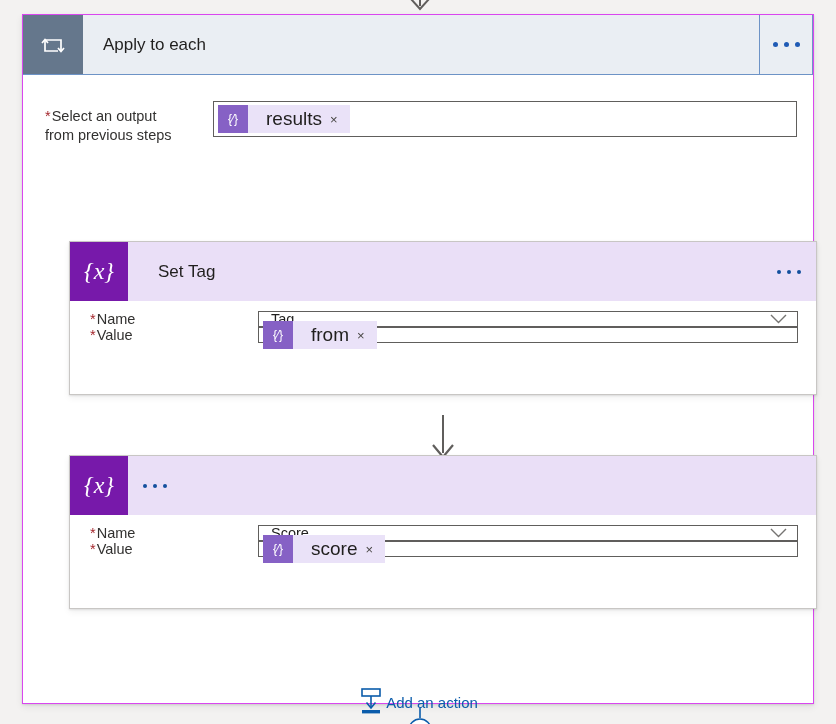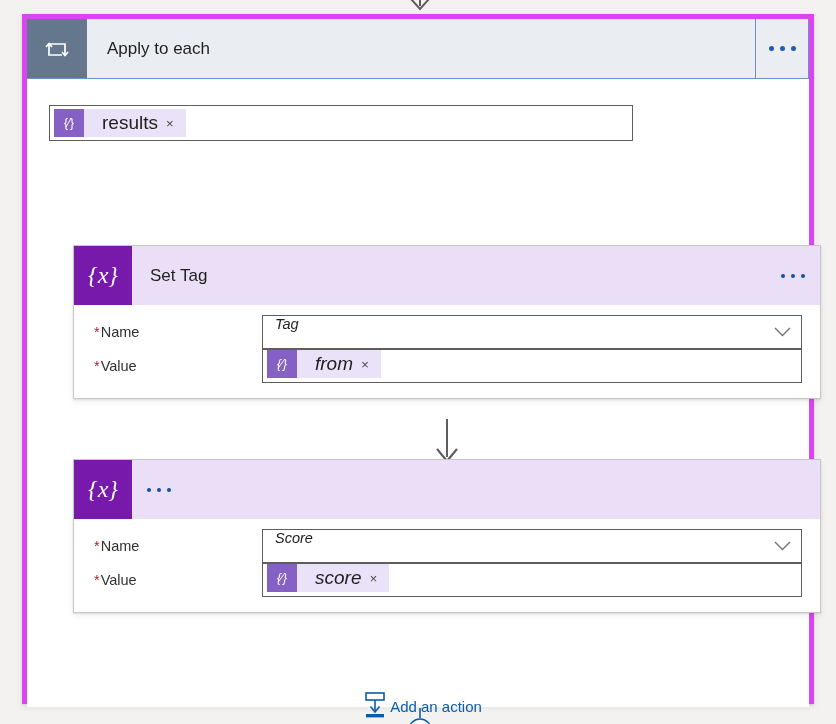--- a/index.html
+++ b/index.html
@@ -31,21 +31,21 @@
   }
 
   
   .scope-card {
     position: absolute;
     left: 22px;
     top: 14px;
     width: 792px;
     height: 690px;
     background: #000000;
-    border: 5px solid #d946ef;
+    border: 1px solid #d946ef;
     box-sizing: border-box;
     box-shadow: 0 0.6px 1.8px rgba(0,0,0,0.10), 0 3px 7px rgba(0,0,0,0.08);
   }
 
   
   .scope-header {
     position: relative;
     height: 60px;
     display: flex;
     align-items: stretch;
@@ -198,21 +198,21 @@
     justify-content: center;
     color: #ffffff;
     font-size: 24px;
     font-family: "Liberation Serif", serif;
     font-style: italic;
   }
   .action-header-title {
     flex: 1;
     display: flex;
     align-items: center;
-    padding-left: 18px;
+    padding-left: 30px;
     font-size: 17px;
     color: #201f1e;
   }
   .action-header-menu {
     width: 54px;
     min-width: 54px;
     display: flex;
     align-items: center;
     justify-content: center;
     cursor: pointer;
@@ -227,29 +227,28 @@
     padding-left: 20px;
   }
   .field-label {
     width: 168px;
     min-width: 168px;
     font-size: 14.5px;
     color: #323130;
   }
   .field-control {
     width: 540px;
-    height: 34px;
+    height: 16px;
     border: 1px solid #605e5c;
     background: #fff;
     box-sizing: border-box;
     display: flex;
-    align-items: flex-start;
+    align-items: center;
     padding: 0 4px;
     position: relative;
-    font-style: italic;
   }
   .field-control.dropdown {
     padding: 0 34px 0 12px;
   }
   .field-text {
     font-size: 14.5px;
     color: #201f1e;
   }
   .chev {
     position: absolute;
@@ -314,20 +313,24 @@
           <i></i>
           <i></i>
           <i></i>
         </span>
     </div>
   </div>
 
   <div class="scope-body">
 
     <div class="output-row">
+      <div class="output-label">
+        <span class="req">*</span><span>Select an output</span><br>
+        <span>from previous steps</span>
+      </div>
       <div class="output-field">
         <span class="chip">
           <span class="chip-icon">{⁄}</span>
           <span class="chip-label">results</span>
           <span class="chip-close">×</span>
         </span>
       </div>
     </div>
 
     <div class="action-card card-set-tag">

